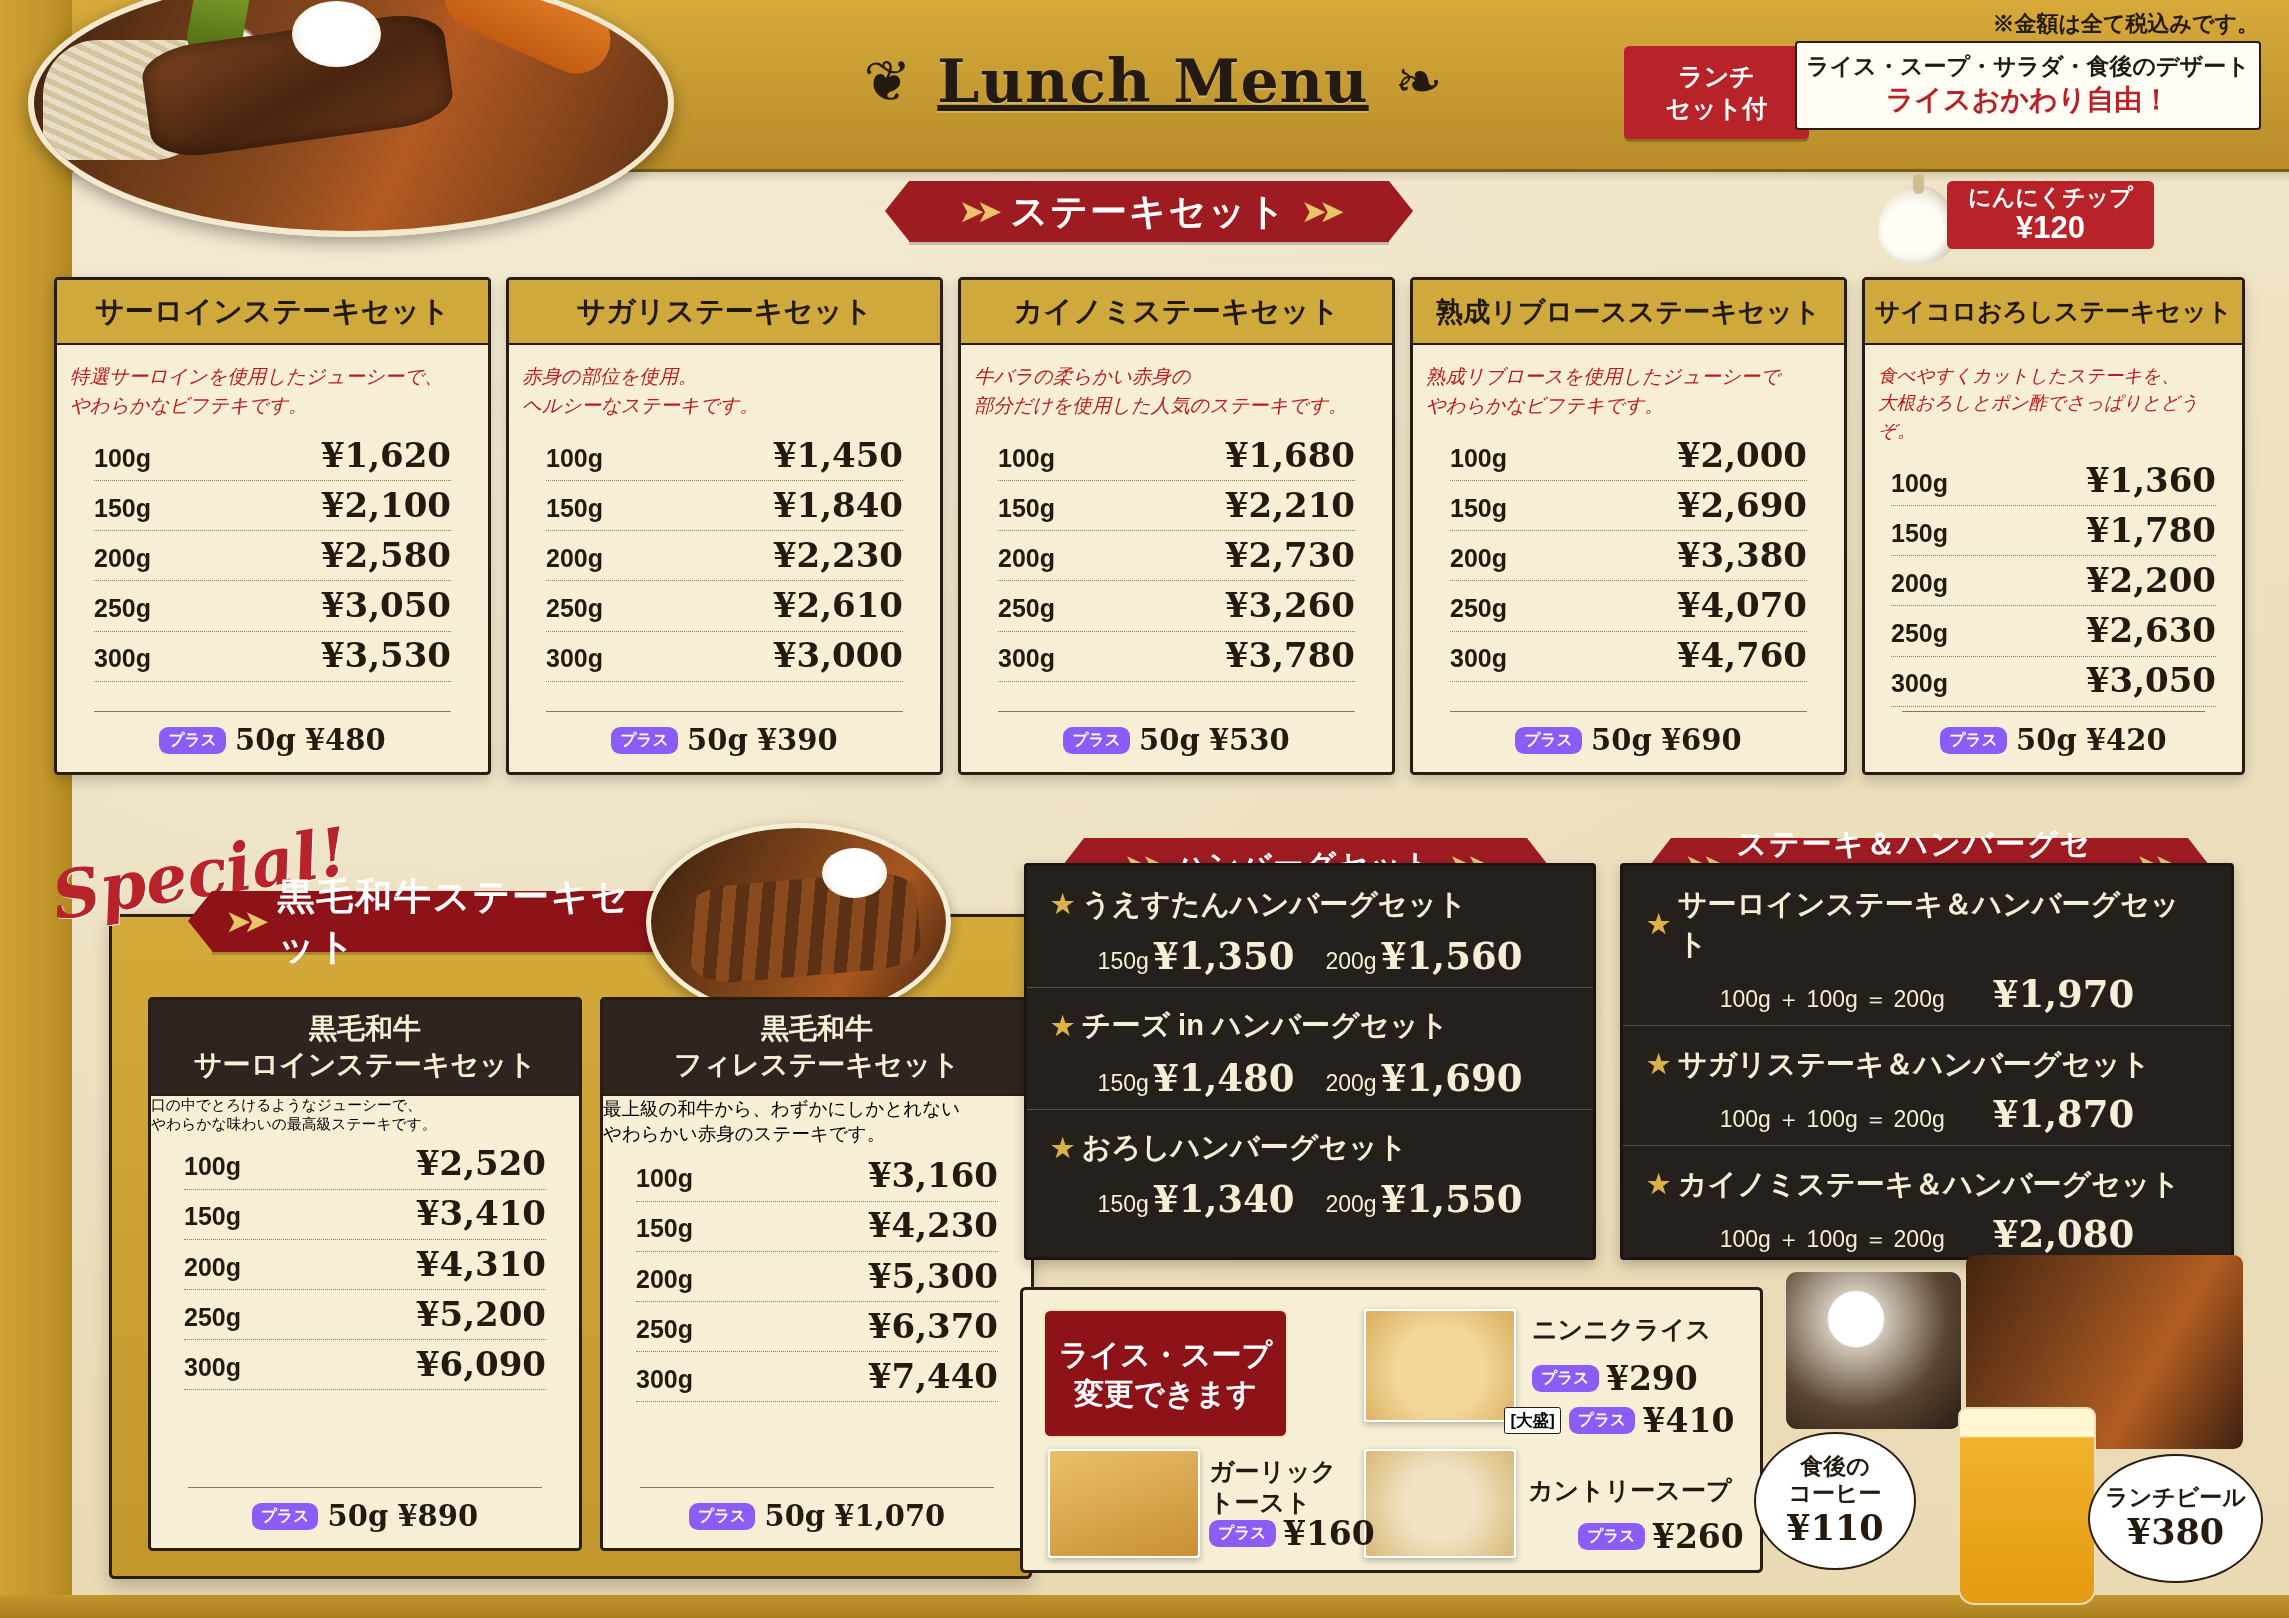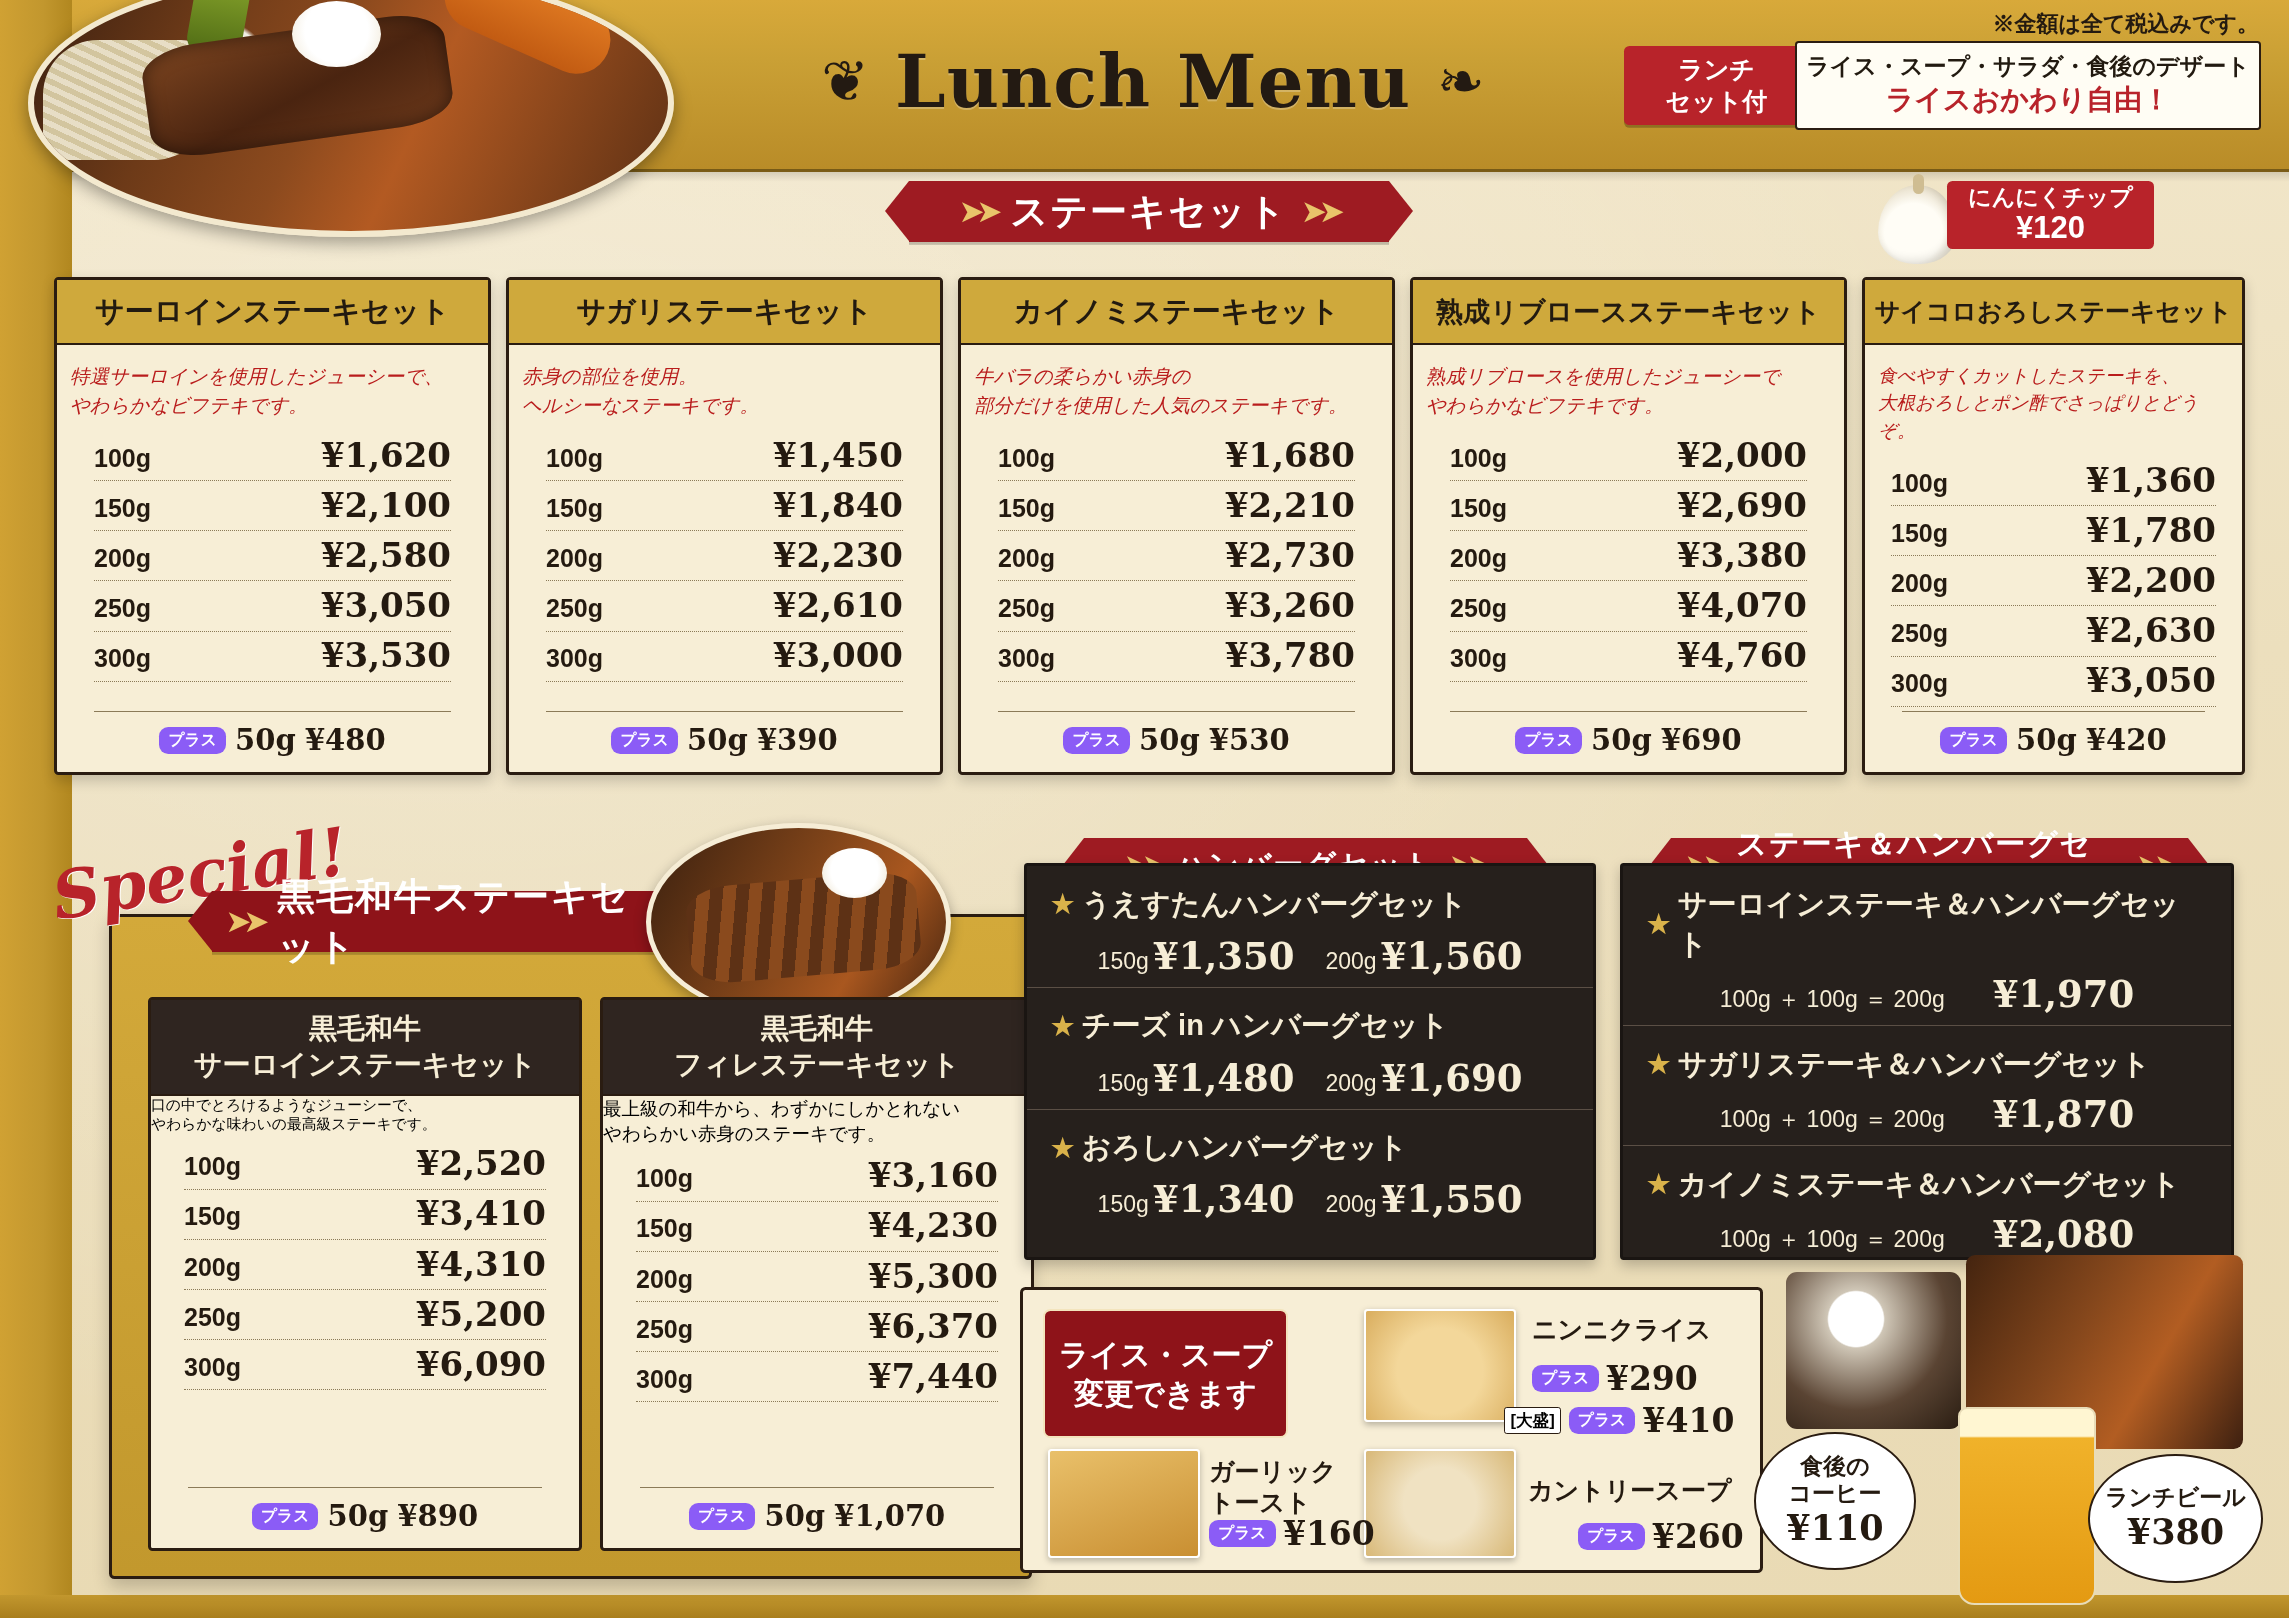--- a/index.html
+++ b/index.html
@@ -74,31 +74,31 @@
     border-radius: 55px 28px 55px 18.5px; opacity:.95;
   }
 
   
   .title-wrap{
     position:absolute; left:701px; top:16.6px; width:904px; height:129px;
     display:flex; align-items:center; justify-content:center; gap:26px;
   }
   .title-main{
     font-family: "DejaVu Serif", serif;
-    font-weight: 700; font-size: 72px; color:#231a12;
-    letter-spacing: 0.9px; text-shadow: 0 1.8px 0 rgba(255,255,255,0.25);
+    font-weight: 700; font-size: 60px; color:#231a12;
+    letter-spacing: 0.9px; text-shadow: 0 1.8px 0 rgba(255,255,255,0.25); text-decoration: underline;
   }
   .fleur{ font-size:57px; color:#231a12; line-height:1; }
 
   .tax-note{
     position:absolute; right:31px; top:9.2px;
     font-size: 22px; color:#241a10; font-weight:700;
   }
   .lunch-set-badge{
-    position:absolute; left:1624px; top:46px; width:185px; height:79px;
+    position:absolute; left:1624px; top:46px; width:185px; height:93px;
     background:#b8232a; color:#fff; border-radius:5.5px;
     display:flex; flex-direction:column; align-items:center; justify-content:center;
     font-weight:800; font-size:25px; line-height:1.25;
     box-shadow: 0 2.8px 0 rgba(0,0,0,0.25);
   }
   .lunch-set-desc{
     position:absolute; left:1795px; top:41px; width:466px; height:89px;
     background:#fffdf4; border:2.8px solid #2b1d12; border-radius:3.7px;
     display:flex; flex-direction:column; align-items:center; justify-content:center;
     line-height:1.3;

